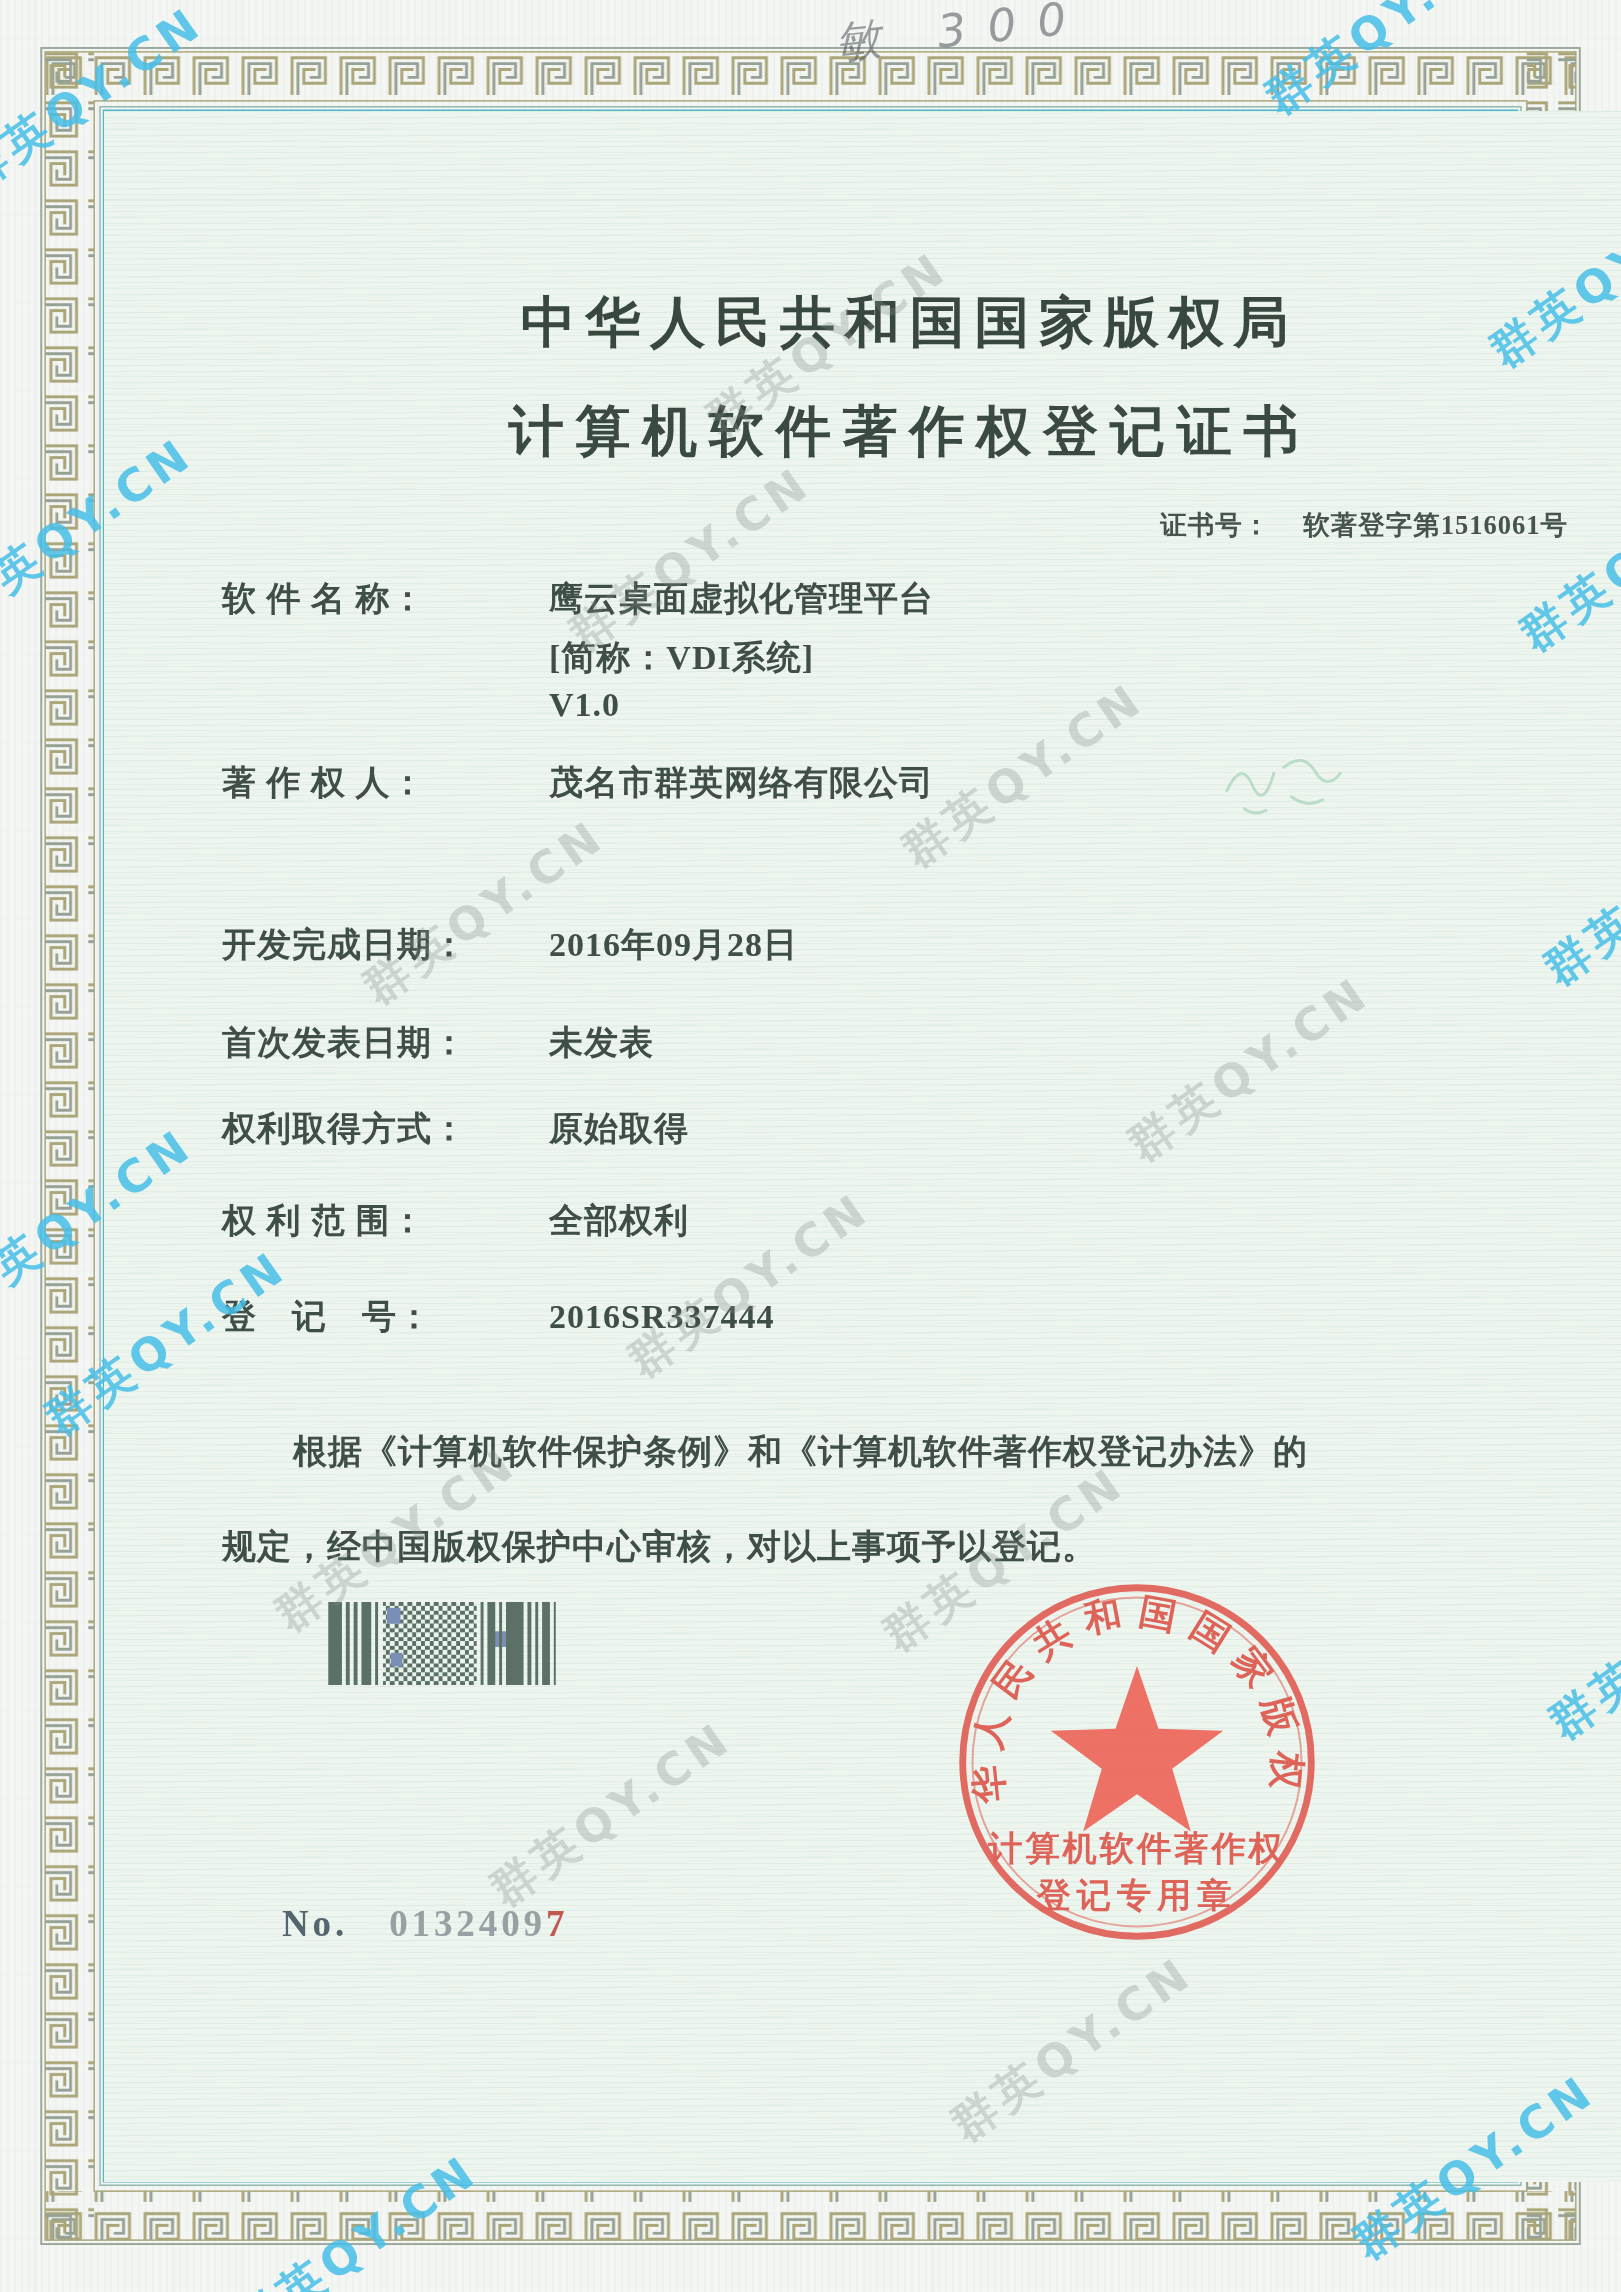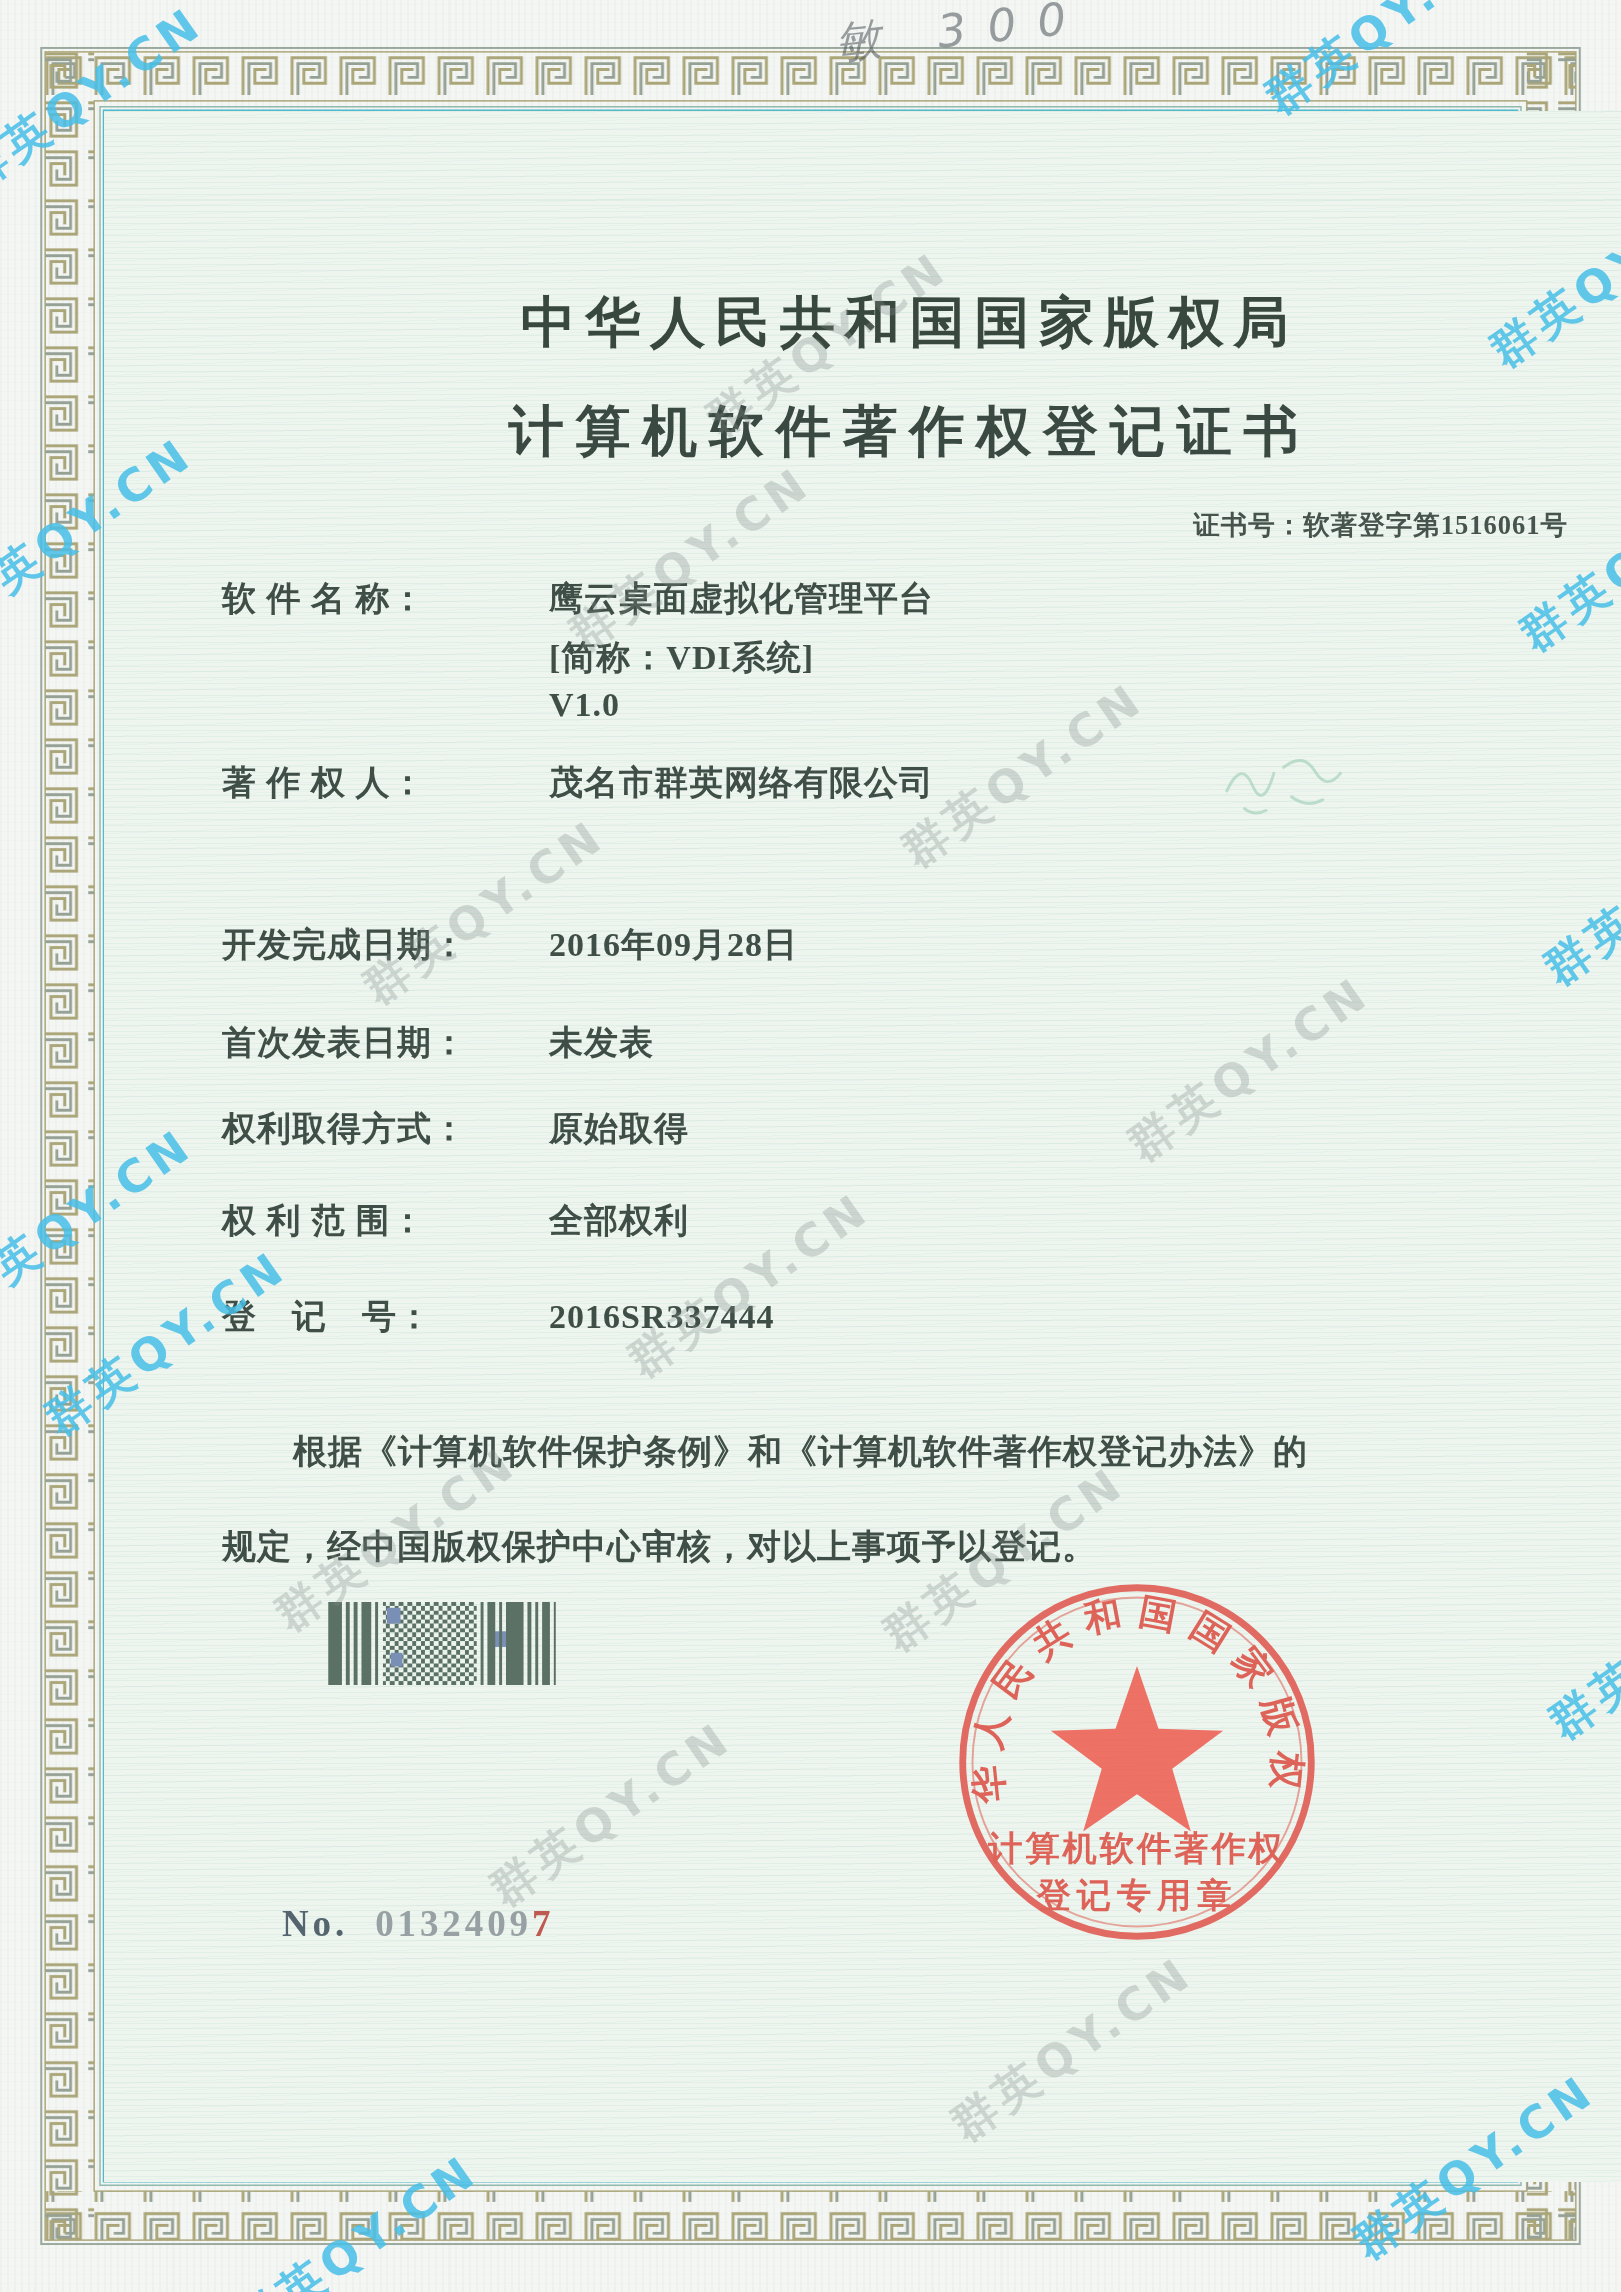--- a/index.html
+++ b/index.html
@@ -34,37 +34,37 @@
     font-size:55px;font-weight:700;color:#39483f;letter-spacing:9.8px;margin:0;
   }
   .cert-title{
     position:absolute;left:0;top:284px;width:100%;text-align:center;
     font-size:55px;font-weight:700;color:#3a4941;letter-spacing:11.8px;margin:0;
   }
   .cert-no{
     position:absolute;right:147px;top:396px;
     font-size:26.5px;font-weight:700;color:#46544d;letter-spacing:1px;
   }
-  .cert-no .lbl{}
+  .cert-no .lbl{margin-right:33px;}
   .field-row{
     position:absolute;left:118px;
     font-size:34px;font-weight:700;color:#3f4e47;letter-spacing:1px;white-space:nowrap;
   }
   .field-row .flabel{display:inline-block;min-width:327px;}
   .cont-line{position:absolute;left:445px;font-size:34px;font-weight:700;color:#3f4e47;letter-spacing:1px;}
   .statement{
     position:absolute;left:118px;top:1293px;width:1186px;
     font-size:34px;font-weight:700;color:#3f4e47;letter-spacing:1px;line-height:95px;
   }
   .statement .line1{text-indent:71px;}
   .serial{
     position:absolute;left:178px;top:1791px;
     font-size:37px;letter-spacing:3.9px;white-space:nowrap;
   }
-  .serial .no-lbl{color:#55656f;margin-right:27px;font-weight:700;}
+  .serial .no-lbl{color:#55656f;margin-right:41px;font-weight:700;}
   .serial .no-digits{color:#97a1a4;font-weight:700;}
   .serial .no-last{color:#bf5a50;font-weight:700;}
   .seal-svg{position:absolute;left:798px;top:1416px;z-index:3;}
   .seal-date{
     position:absolute;left:827px;top:1799px;width:412px;text-align:center;
     font-size:43px;font-weight:700;color:rgba(212,69,58,.88);letter-spacing:2px;z-index:4;
   }
   .hw-green{position:absolute;left:1111px;top:629px;z-index:3;}
   .wm{
     position:absolute;z-index:6;white-space:nowrap;

